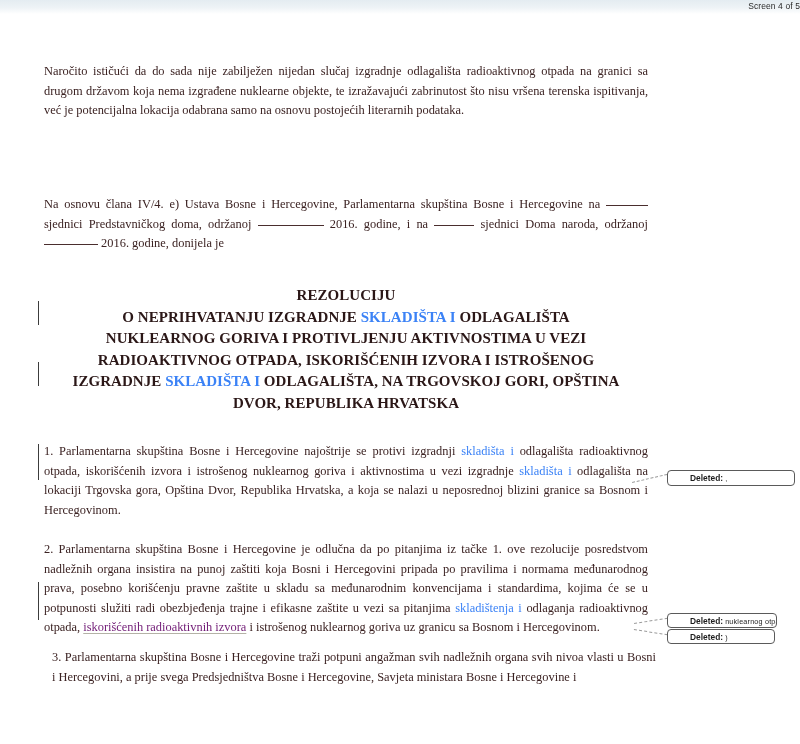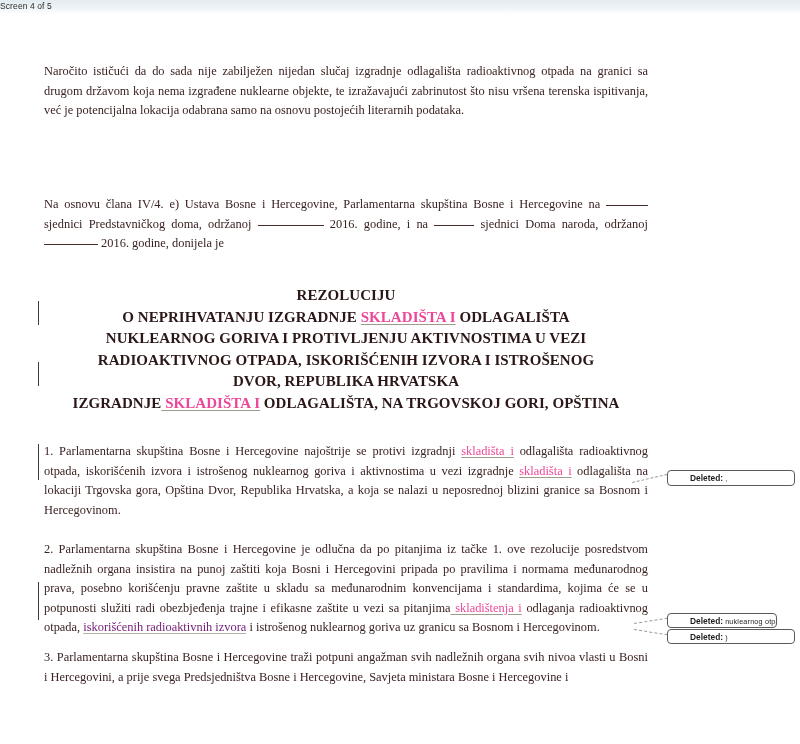--- a/index.html
+++ b/index.html
@@ -21,21 +21,21 @@
     top: 0; left: 0;
     width: 800px;
     height: 14px;
     background: linear-gradient(to bottom, #e4ecf1 0%, #eef3f6 55%, #ffffff 100%);
   }
   #screen-label {
     position: absolute;
     top: 1px;
     left: 0;
     width: 800px;
-    text-align: left;
+    text-align: right;
     font-family: "Liberation Sans", sans-serif;
     font-size: 8.5px;
     color: #2b2b2b;
     letter-spacing: 0.1px;
   }
 
   
   #page {
     position: absolute;
     top: 26px; left: 0;
@@ -57,22 +57,21 @@
     line-height: 19.6px;
     color: #3b2222;
     text-align: justify;
     text-indent: 0;
     -webkit-hyphens: none;
     hyphens: none;
   }
 
   
   .ins {
-    color: #ec4899;
-    text-decoration: underline;
+    color: #3b82f6;
     text-decoration-color: #9a9d8c;
     text-underline-offset: 1.5px;
   }
   .ins-light {
     color: #701a75;
     text-decoration: underline;
     text-decoration-color: #b4b2a6;
     text-underline-offset: 1.5px;
   }
 
@@ -156,33 +155,33 @@
 
   <div class="doc-col" style="top:169px;">
     <p class="body-par"><span>Na osnovu člana IV/4. e) Ustava Bosne i Hercegovine, Parlamentarna skupština Bosne i Hercegovine na</span> <span class="blank w1"></span> <span>sjednici Predstavničkog doma, održanoj</span> <span class="blank w2"></span> <span>2016. godine, i na</span> <span class="blank w3"></span> <span>sjednici Doma naroda, održanoj</span> <span class="blank w4"></span> <span>2016. godine, donijela je</span></p>
   </div>
 
   <div id="title-block" style="top:259px;">
     <div>REZOLUCIJU</div>
     <div><span>O NEPRIHVATANJU IZGRADNJE </span><span class="ins">SKLADIŠTA I</span><span> ODLAGALIŠTA</span></div>
     <div>NUKLEARNOG GORIVA I PROTIVLJENJU AKTIVNOSTIMA U VEZI</div>
     <div>RADIOAKTIVNOG OTPADA, ISKORIŠĆENIH IZVORA I ISTROŠENOG</div>
+    <div><span>IZGRADNJE</span><span class="ins"> SKLADIŠTA I</span><span> ODLAGALIŠTA, NA TRGOVSKOJ GORI, OPŠTINA</span></div>
     <div>DVOR, REPUBLIKA HRVATSKA</div>
-    <div><span>IZGRADNJE</span><span class="ins"> SKLADIŠTA I</span><span> ODLAGALIŠTA, NA TRGOVSKOJ GORI, OPŠTINA</span></div>
   </div>
 
   <div class="doc-col" style="top:416px;">
     <p class="body-par"><span>1. Parlamentarna skupština Bosne i Hercegovine najoštrije se protivi izgradnji </span><span class="ins">skladišta i</span><span> odlagališta radioaktivnog otpada, iskorišćenih izvora i istrošenog nuklearnog goriva i aktivnostima u vezi izgradnje </span><span class="ins">skladišta i</span><span> odlagališta na lokaciji Trgovska gora, Opština Dvor, Republika Hrvatska, a koja se nalazi u neposrednoj blizini granice sa Bosnom i Hercegovinom.</span></p>
   </div>
 
   <div class="doc-col" style="top:514px;">
     <p class="body-par"><span>2. Parlamentarna skupština Bosne i Hercegovine je odlučna da po pitanjima iz tačke 1. ove rezolucije posredstvom nadležnih organa insistira na punoj zaštiti koja Bosni i Hercegovini pripada po pravilima i normama međunarodnog prava, posebno korišćenju pravne zaštite u skladu sa međunarodnim konvencijama i standardima, kojima će se u potpunosti služiti radi obezbjeđenja trajne i efikasne zaštite u vezi sa pitanjima</span><span class="ins"> skladištenja i</span><span> odlaganja radioaktivnog otpada, </span><span class="ins-light">iskorišćenih radioaktivnih izvora</span><span> i istrošenog nuklearnog goriva uz granicu sa Bosnom i Hercegovinom.</span></p>
   </div>
 
-  <div class="doc-col" style="top:622px;">
+  <div class="doc-col" style="top:622px;margin-left:8px;">
     <p class="body-par">3. Parlamentarna skupština Bosne i Hercegovine traži potpuni angažman svih nadležnih organa svih nivoa vlasti u Bosni i Hercegovini, a prije svega Predsjedništva Bosne i Hercegovine, Savjeta ministara Bosne i Hercegovine i</p>
   </div>
 
   <div class="change-bar" style="top:275px; height:24px;"></div>
   <div class="change-bar" style="top:336px; height:24px;"></div>
   <div class="change-bar" style="top:418px; height:36px;"></div>
   <div class="change-bar" style="top:556px; height:38px;"></div>
 
   <div class="leader" style="top:456px; left:632px; width:36px; transform:rotate(-13deg);"></div>
   <div class="leader" style="top:597px; left:634px; width:34px; transform:rotate(-9deg);"></div>
@@ -191,18 +190,18 @@
   <div class="balloon" style="top:444px; left:667px; width:128px; height:16px;">
     <span class="lead">Deleted:</span>
     <span class="val">,</span>
   </div>
 
   <div class="balloon" style="top:587px; left:667px; width:110px; height:15px;">
     <span class="lead">Deleted:</span>
     <span class="val">nuklearnog otpada (</span>
   </div>
 
-  <div class="balloon" style="top:603px; left:667px; width:128px; height:15px;">
+  <div class="balloon" style="top:603px; left:667px; width:108px; height:15px;">
     <span class="lead">Deleted:</span>
     <span class="val">)</span>
   </div>
 
 </div>
 
 </body></html>

